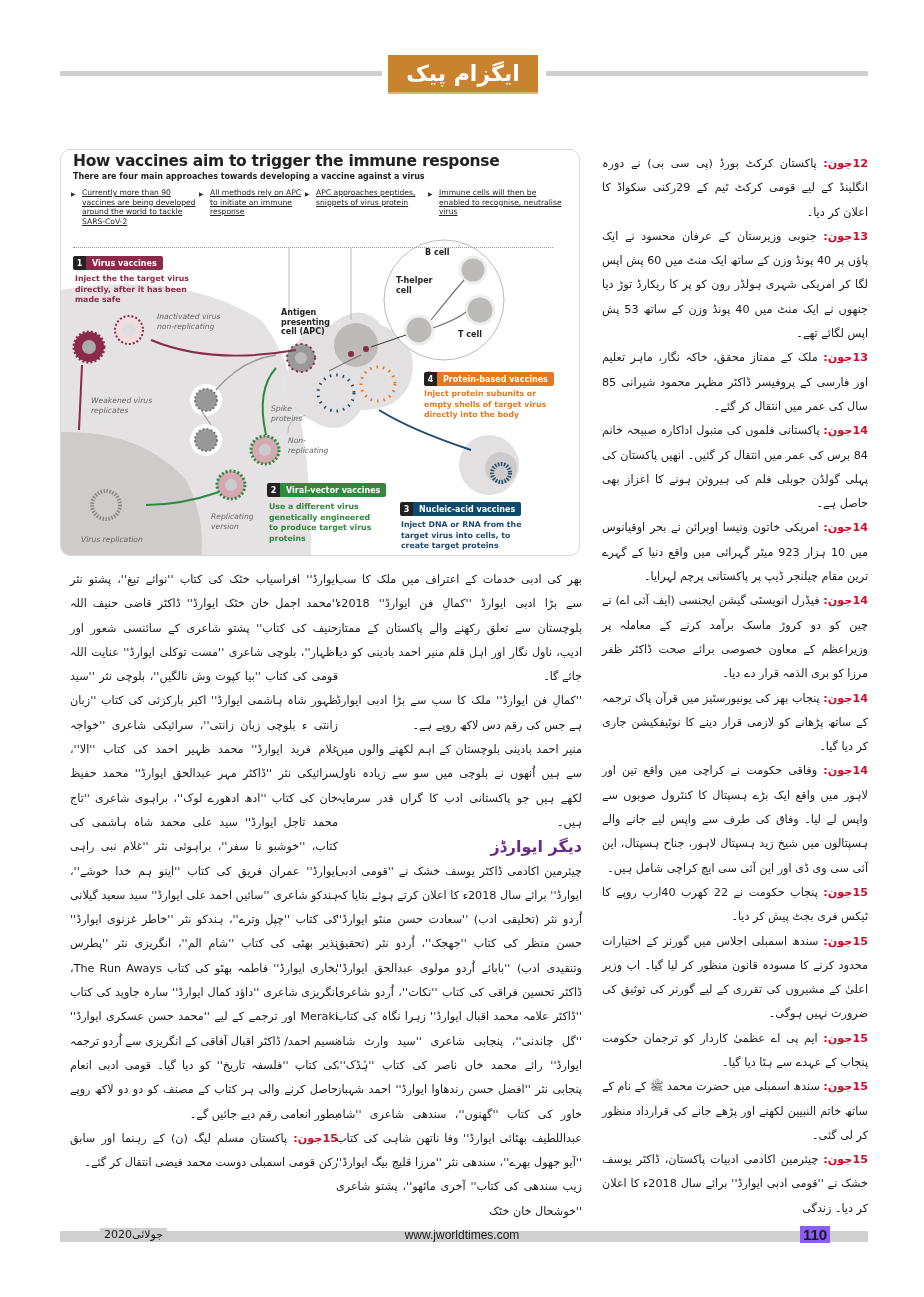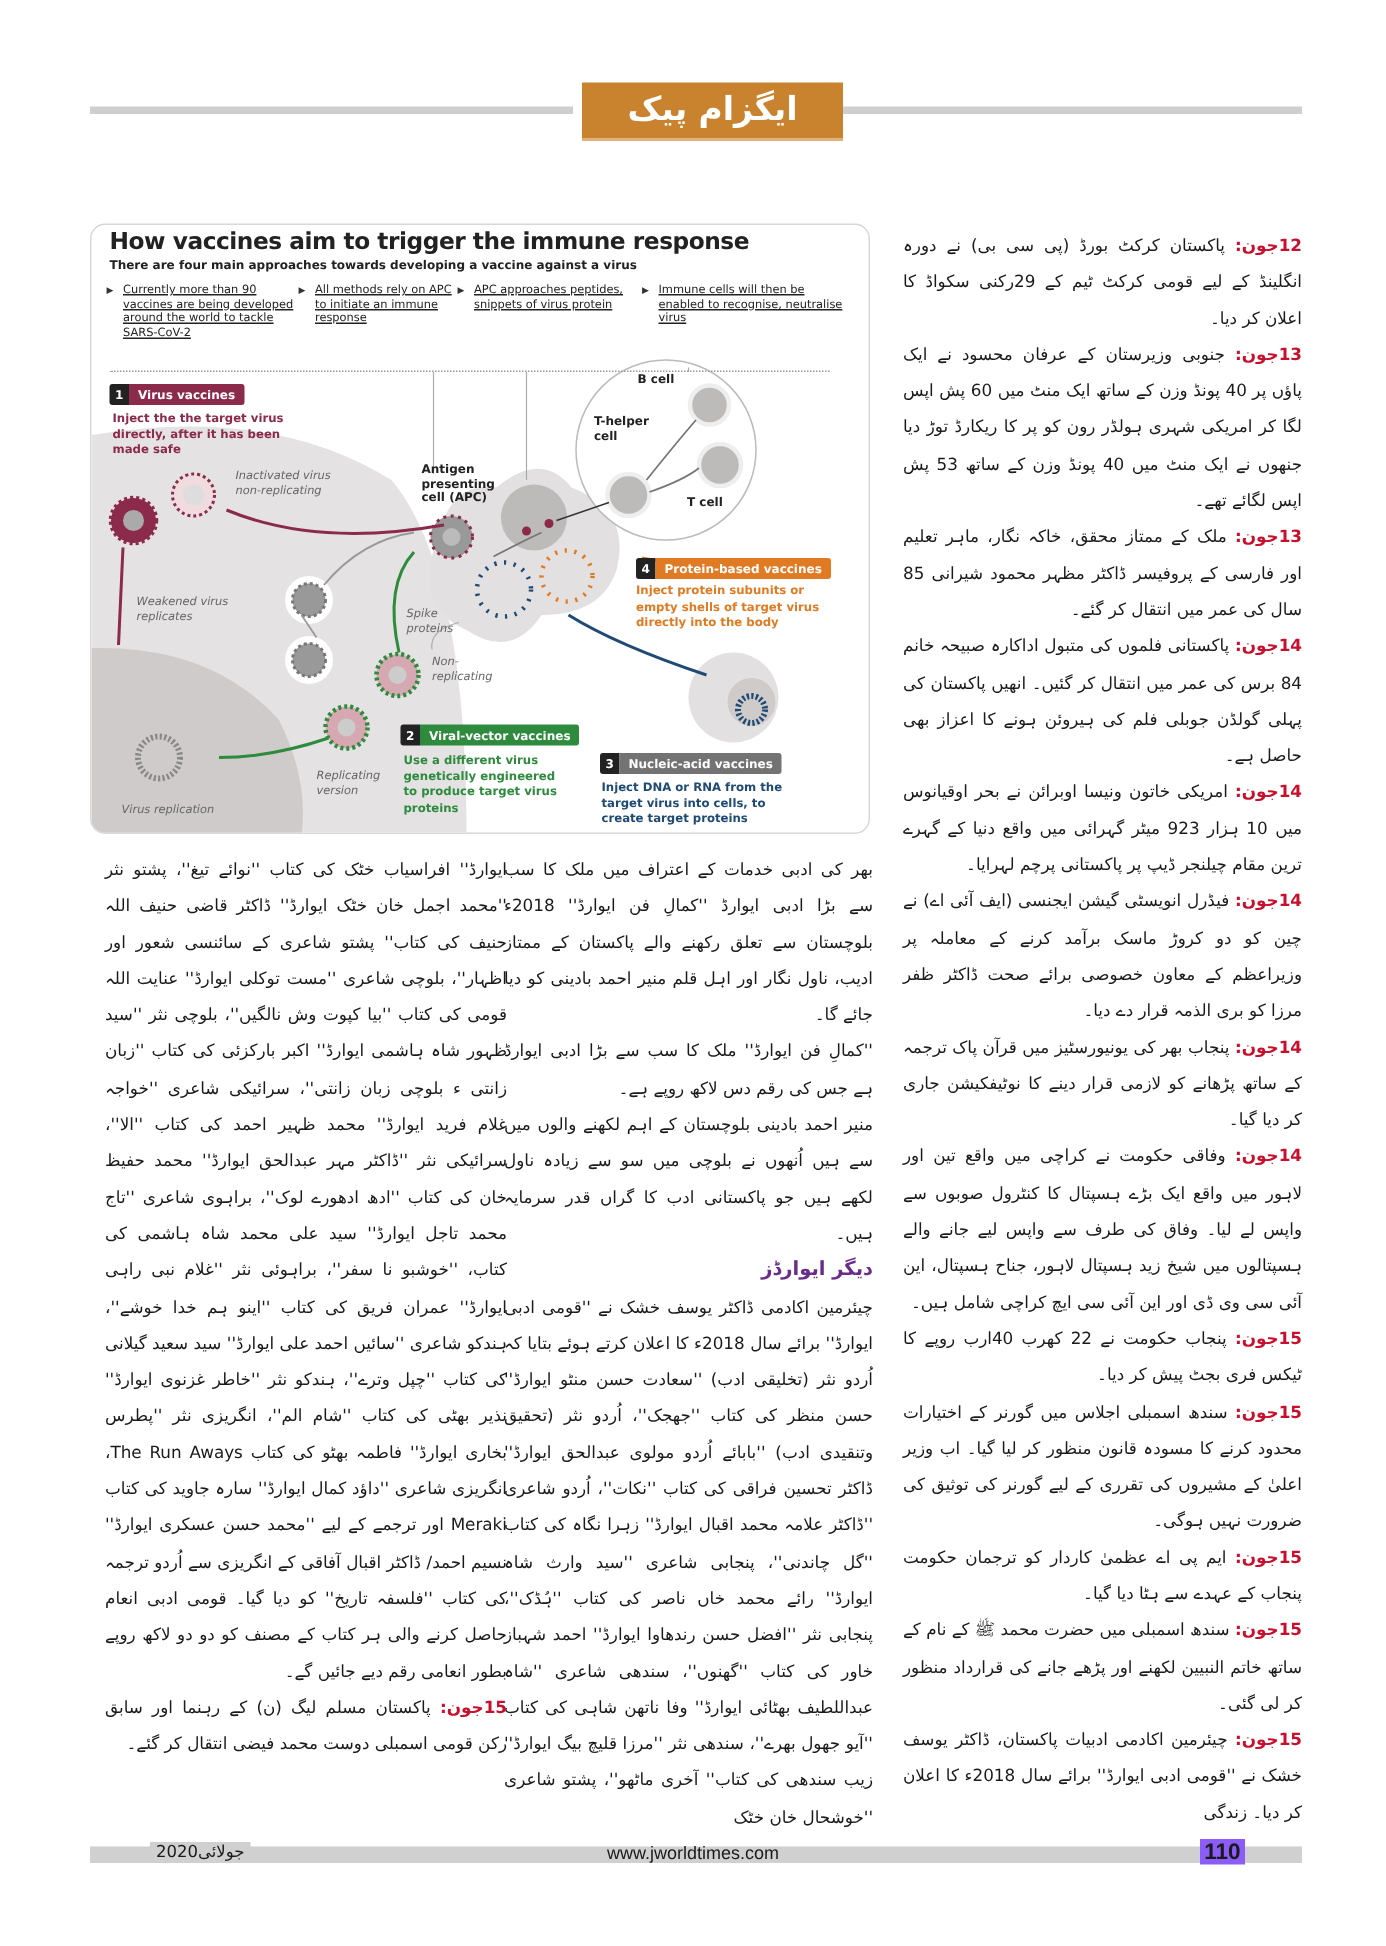--- a/index.html
+++ b/index.html
@@ -4,21 +4,21 @@
 <style>
   * { box-sizing: border-box; margin: 0; padding: 0; }
   html, body { width: 924px; height: 1297px; background: #ffffff; overflow: hidden; }
   body { position: relative; font-family: "DejaVu Sans", sans-serif; color: #1a1a1a; }
 
   
   .header-line { position: absolute; top: 71px; height: 5px; background: #cfcfcf; }
   .header-line.left { left: 60px; width: 322px; }
   .header-line.right { left: 546px; width: 322px; }
   .header-badge {
-    position: absolute; left: 388px; top: 55px; width: 174px; height: 39px;
+    position: absolute; left: 388px; top: 55px; width: 150px; height: 39px;
     background: #c9832e; color: #fff; display: flex; align-items: center; justify-content: center;
     font-family: "DejaVu Sans", sans-serif; font-weight: bold; font-size: 22px;
     border-bottom: 2px solid #e0b27a;
   }
 
   
   .info {
     position: absolute; left: 60px; top: 149px; width: 520px; height: 407px;
     border: 1px solid #d8d8d8; border-radius: 10px; background: #fff; overflow: hidden;
   }
@@ -38,21 +38,21 @@
   .label-b { position: absolute; font-weight: bold; font-size: 8px; line-height: 9.5px; color: #222; }
   .info svg { position: absolute; left: 0; top: 0; }
 
   
   .col { position: absolute; direction: rtl; text-align: justify; font-family: "DejaVu Sans", sans-serif; font-size: 11.2px; line-height: 24.3px; color: #1a1a1a; }
   .col p { margin: 0; }
   .col .date { color: #c8102e; font-weight: bold; }
   .col-right { left: 602px; top: 152px; width: 266px; }
   .col-mid { left: 336px; top: 568px; width: 246px; }
   .col-left { left: 70px; top: 568px; width: 268px; }
-  .subhead { color: #6a2c8a; font-weight: bold; font-size: 13px; }
+  .subhead { color: #6a2c8a; font-weight: bold; font-size: 16px; }
 
   
   .footer { position: absolute; left: 60px; top: 1231px; width: 808px; height: 11px; background: #d0d0d0; }
   .footer-date { position: absolute; left: 100px; top: 1228px; font-size: 11px; color: #1a1a1a; background: #d0d0d0; padding: 0 4px; direction: rtl; }
   .footer-url { position: absolute; left: 0; width: 924px; top: 1228px; text-align: center; font-family: "Liberation Sans", sans-serif; font-size: 12px; color: #1a1a1a; }
   .footer-page { position: absolute; left: 800px; top: 1226px; width: 30px; background: #8b5cf6; text-align: center; font-family: "Liberation Sans", sans-serif; font-weight: bold; font-size: 15px; color: #1a1a1a; }
 </style>
 </head>
 <body>
 
@@ -160,21 +160,21 @@
   <div class="desc" style="left:363px;top:239px;width:130px;color:#e07b23;">Inject protein subunits or empty shells of target virus directly into the body</div>
 
   <div class="badge" style="left:206px;top:333px;">
     <span class="num">2</span>
     <span class="lbl" style="background:#2e8b3e">Viral-vector vaccines</span>
   </div>
   <div class="desc" style="left:208px;top:352px;width:110px;color:#2e8b3e;">Use a different virus genetically engineered to produce target virus proteins</div>
 
   <div class="badge" style="left:339px;top:352px;">
     <span class="num">3</span>
-    <span class="lbl" style="background:#737373">Nucleic-acid vaccines</span>
+    <span class="lbl" style="background:#0c4a6e">Nucleic-acid vaccines</span>
   </div>
   <div class="desc" style="left:340px;top:370px;width:125px;color:#1f4a73;">Inject DNA or RNA from the target virus into cells, to create target proteins</div>
 
   <div class="label-it" style="left:96px;top:162px;width:80px;">Inactivated virus non-replicating</div>
   <div class="label-it" style="left:30px;top:246px;width:80px;">Weakened virus replicates</div>
   <div class="label-it" style="left:20px;top:385px;width:100px;">Virus replication</div>
   <div class="label-b" style="left:220px;top:158px;width:60px;">Antigen presenting cell (APC)</div>
   <div class="label-it" style="left:210px;top:254px;width:50px;">Spike proteins</div>
   <div class="label-it" style="left:227px;top:286px;width:55px;">Non-replicating</div>
   <div class="label-it" style="left:150px;top:362px;width:55px;">Replicating version</div>

